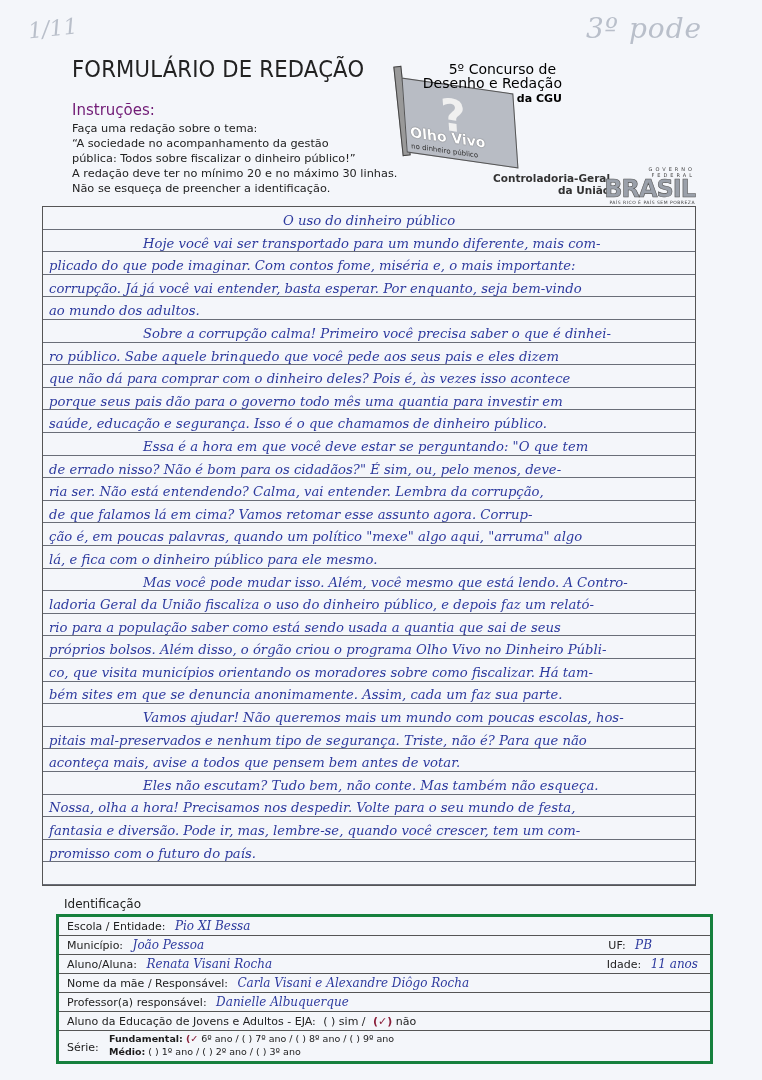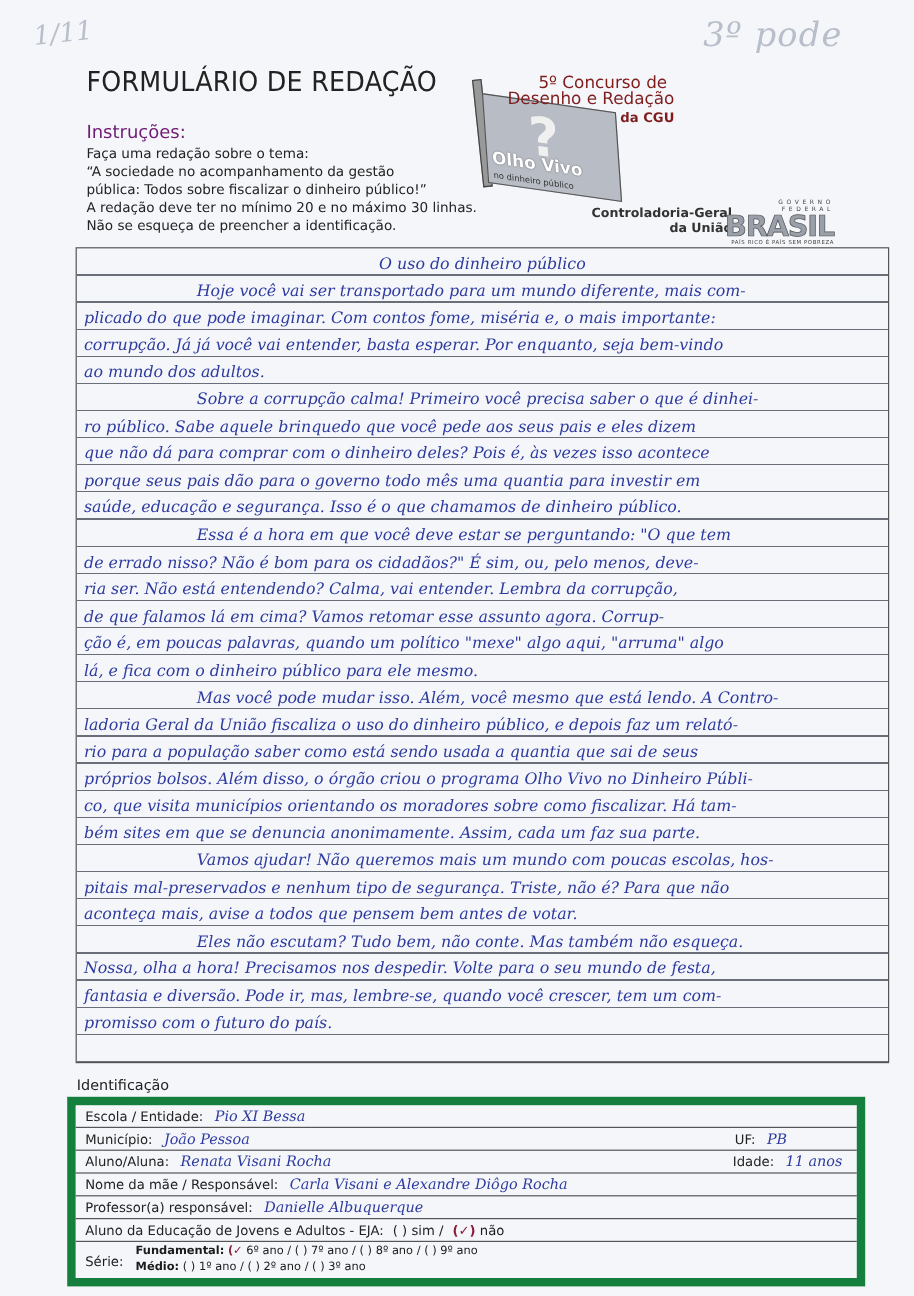--- a/index.html
+++ b/index.html
@@ -25,21 +25,21 @@
   .instr-head {
     position: absolute; left: 72px; top: 101px; font-size: 15px; color: #701a75;
   }
   .instr {
     position: absolute; left: 72px; top: 121px; font-size: 11.3px; line-height: 15px; color: #222;
   }
   .instr div { white-space: nowrap; }
   
   .logo { position: absolute; left: 392px; top: 58px; width: 200px; height: 110px; }
   .logo .txt {
-    position: absolute; right: 0; text-align: left; font-size: 14px; line-height: 14px; color: #7f1d1d;
+    position: absolute; right: 0; text-align: left; font-size: 14px; line-height: 14px; color: #000000;
   }
   .logo .l1 { top: 4px; right: 36px; }
   .logo .l2 { top: 18px; right: 30px; }
   .logo .l3 { top: 34px; right: 30px; font-size: 11px; font-weight: bold; }
   .logo .board {
     position: absolute; left: 12px; top: 28px; width: 110px; height: 72px;
     background: #b8bcc4; border: 1px solid #555; transform: skewY(12deg) rotate(-4deg);
   }
   .logo .board .q {
     position: absolute; left: 36px; top: 4px; font-size: 44px; color: #f0f0f0; font-weight: bold;
@@ -60,40 +60,39 @@
     font-weight: bold; color: #333; line-height: 12px;
   }
   .brasil { position: absolute; left: 603px; top: 166px; width: 92px; text-align: right; }
   .brasil .gf { font-size: 5px; letter-spacing: 3px; color: #444; }
   .brasil .b { font-size: 24px; font-weight: bold; color: #9aa0aa; letter-spacing: -1px; line-height: 22px;
     -webkit-text-stroke: 0.6px #555; }
   .brasil .sub { font-size: 4.5px; color: #444; letter-spacing: 0.5px; }
 
   
   .essay {
-    position: absolute; left: 63px; top: 206px; width: 652px; height: 678px;
+    position: absolute; left: 42px; top: 206px; width: 652px; height: 678px;
     border: 1px solid #555;
     background-image: repeating-linear-gradient(to bottom, transparent 0, transparent 21.6px, #6a6e78 21.6px, #6a6e78 22.6px);
-    padding-left: 24px;
   }
   .lines { position: absolute; left: 0; top: 0; width: 100%; }
   .line {
     height: 22.6px; line-height: 22.6px; padding: 0 6px; box-sizing: border-box;
     font-family: "DejaVu Serif", serif; font-style: italic; font-size: 13.2px;
     color: #2d3a9e; white-space: nowrap; overflow: hidden;
     position: relative; top: 3px;
   }
   .line.title-line { text-align: center; }
   .line.indent { padding-left: 100px; }
 
   
   .id-head { position: absolute; left: 64px; top: 897px; font-size: 12px; color: #222; }
   .id-table {
     position: absolute; left: 56px; top: 914px; width: 651px;
-    border: 7px solid #15803d; border-collapse: collapse;
+    border: 3px solid #15803d; border-collapse: collapse;
   }
   .id-row {
     height: 19px; border-bottom: 1px solid #555; position: relative;
     font-size: 11px; line-height: 19px; padding-left: 8px; box-sizing: border-box; white-space: nowrap;
   }
   .id-row:last-child { border-bottom: none; height: 30px; }
   .id-row .lbl { color: #222; }
   .id-row .val {
     font-family: "DejaVu Serif", serif; font-style: italic; color: #2d3a9e; font-size: 12px; margin-left: 6px;
   }

